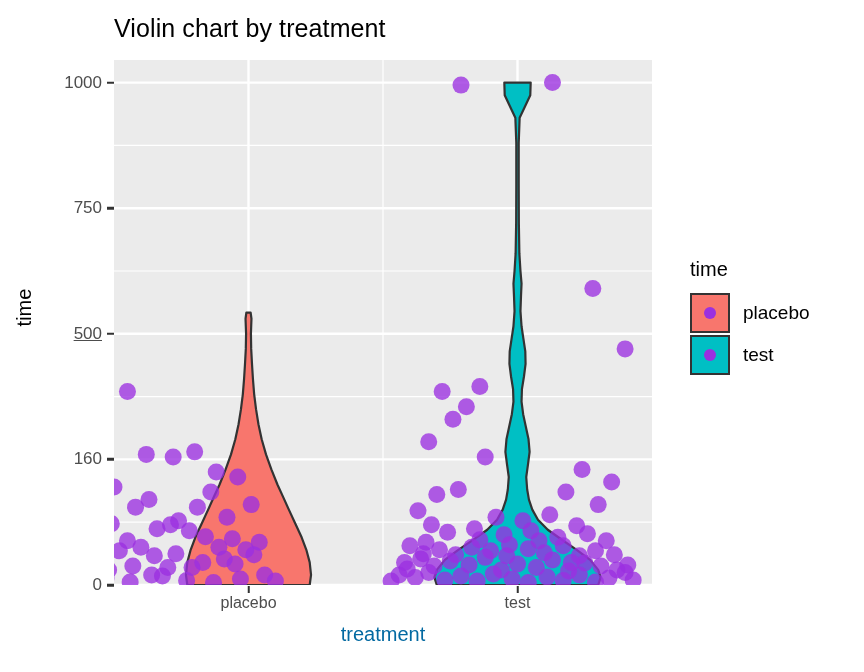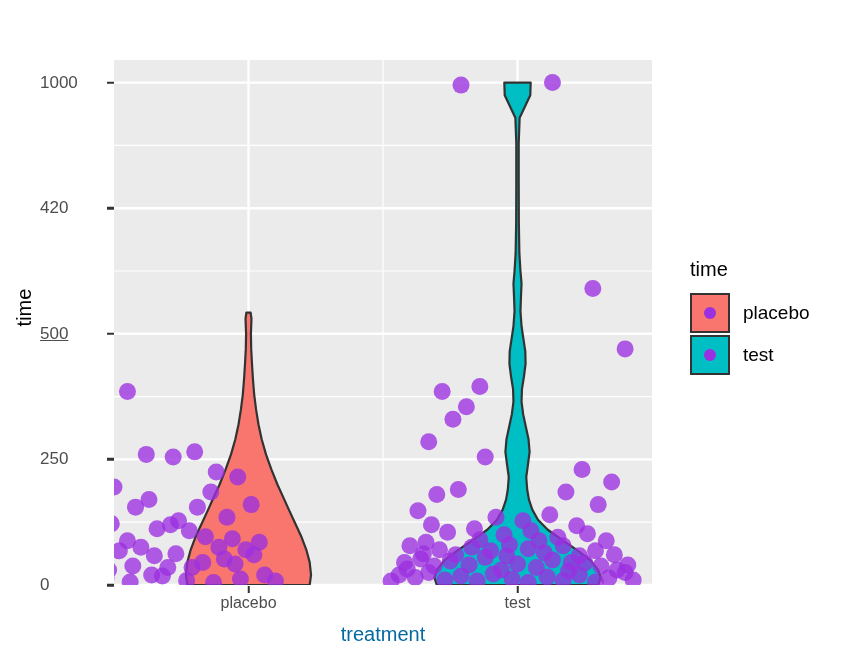--- a/index.html
+++ b/index.html
@@ -52,20 +52,21 @@
     top: 623px;
     width: 538px;
     text-align: center;
     font-size: 20px;
     color: #0369a1;
   }
   .ytick-label {
     position: absolute;
     right: 0;
     width: 62px;
+    text-align: right;
     font-size: 17px;
     color: #4d4d4d;
     transform: translateY(-50%);
   }
   .ytick-mark {
     position: absolute;
     width: 7px;
     height: 2.5px;
     background: #333333;
     transform: translateY(-50%);
@@ -123,32 +124,33 @@
     font-size: 19px;
     color: #000000;
   }
   svg { display: block; }
 </style>
 </head>
 <body>
 
 <div id="plot-root">
 
+  <div class="chart-title">Violin chart by treatment</div>
 
   <div class="axis-y-title">time</div>
   <div class="axis-x-title">treatment</div>
 
   <div id="ytick-layer">
       <div class="ytick-label" style="top: 585px; left: 40px;">0</div>
       <div class="ytick-mark" style="top: 585px; left: 107px;"></div>
-      <div class="ytick-label" style="top: 459.402px; left: 40px;">250</div>
+      <div class="ytick-label" style="top: 459.402px; left: 40px;">160</div>
       <div class="ytick-mark" style="top: 459.402px; left: 107px;"></div>
       <div class="ytick-label" style="top: 333.804px; left: 40px; text-decoration: underline;">500</div>
       <div class="ytick-mark" style="top: 333.804px; left: 107px;"></div>
-      <div class="ytick-label" style="top: 208.206px; left: 40px;">420</div>
+      <div class="ytick-label" style="top: 208.206px; left: 40px;">750</div>
       <div class="ytick-mark" style="top: 208.206px; left: 107px;"></div>
       <div class="ytick-label" style="top: 82.6077px; left: 40px;">1000</div>
       <div class="ytick-mark" style="top: 82.6077px; left: 107px;"></div>
     </div>
   <div id="xtick-layer">
       <div class="xtick-label" style="left: 248.5px;">placebo</div>
       <div class="xtick-mark" style="left: 248.5px;"></div>
       <div class="xtick-label" style="left: 517.5px;">test</div>
       <div class="xtick-mark" style="left: 517.5px;"></div>
     </div>

